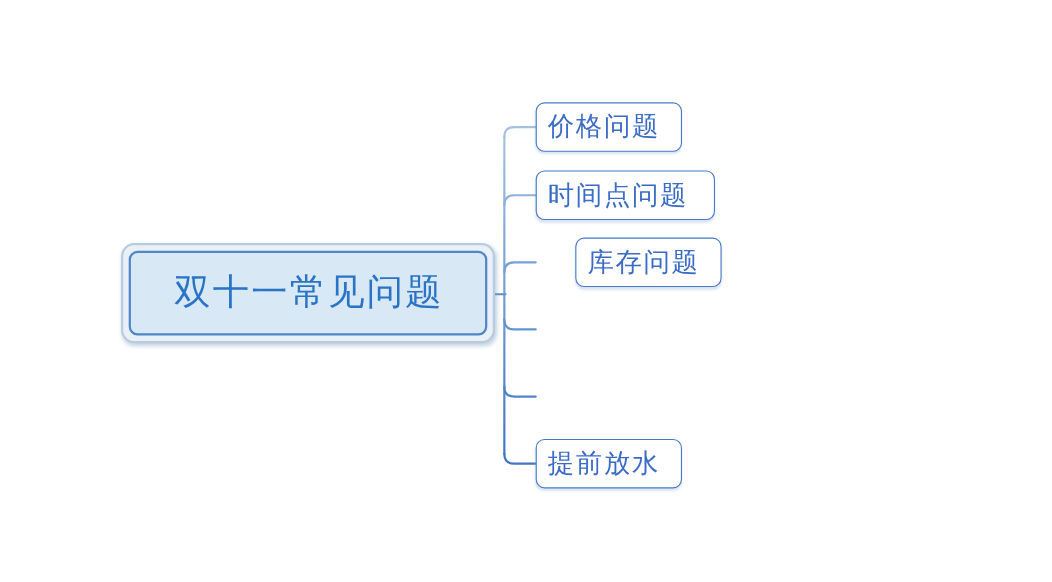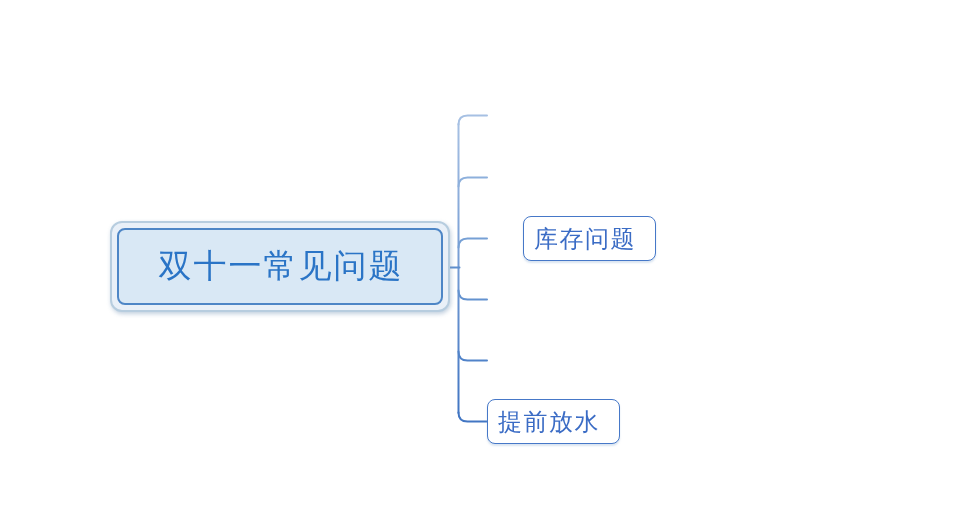--- a/index.html
+++ b/index.html
@@ -87,20 +87,26 @@
     <path d="M458.5 351.5 Q458.5 360.5 467.5 360.5 L487 360.5" stroke="#5183c9"></path>
     <path d="M458.5 412.5 Q458.5 421.5 467.5 421.5 L487 421.5" stroke="#4276c3"></path>
   </svg>
 
   <div class="root-node">
     <div class="root-inner">
       <span class="root-label">双十一常见问题</span>
     </div>
   </div>
 
+  <div class="child c1">
+    <span class="child-label">价格问题</span>
+  </div>
+  <div class="child c2">
+    <span class="child-label">时间点问题</span>
+  </div>
   <div class="child c3">
     <span class="child-label">库存问题</span>
   </div>
   <div class="child c6">
     <span class="child-label">提前放水</span>
   </div>
 
 </div>
 
 </body></html>

